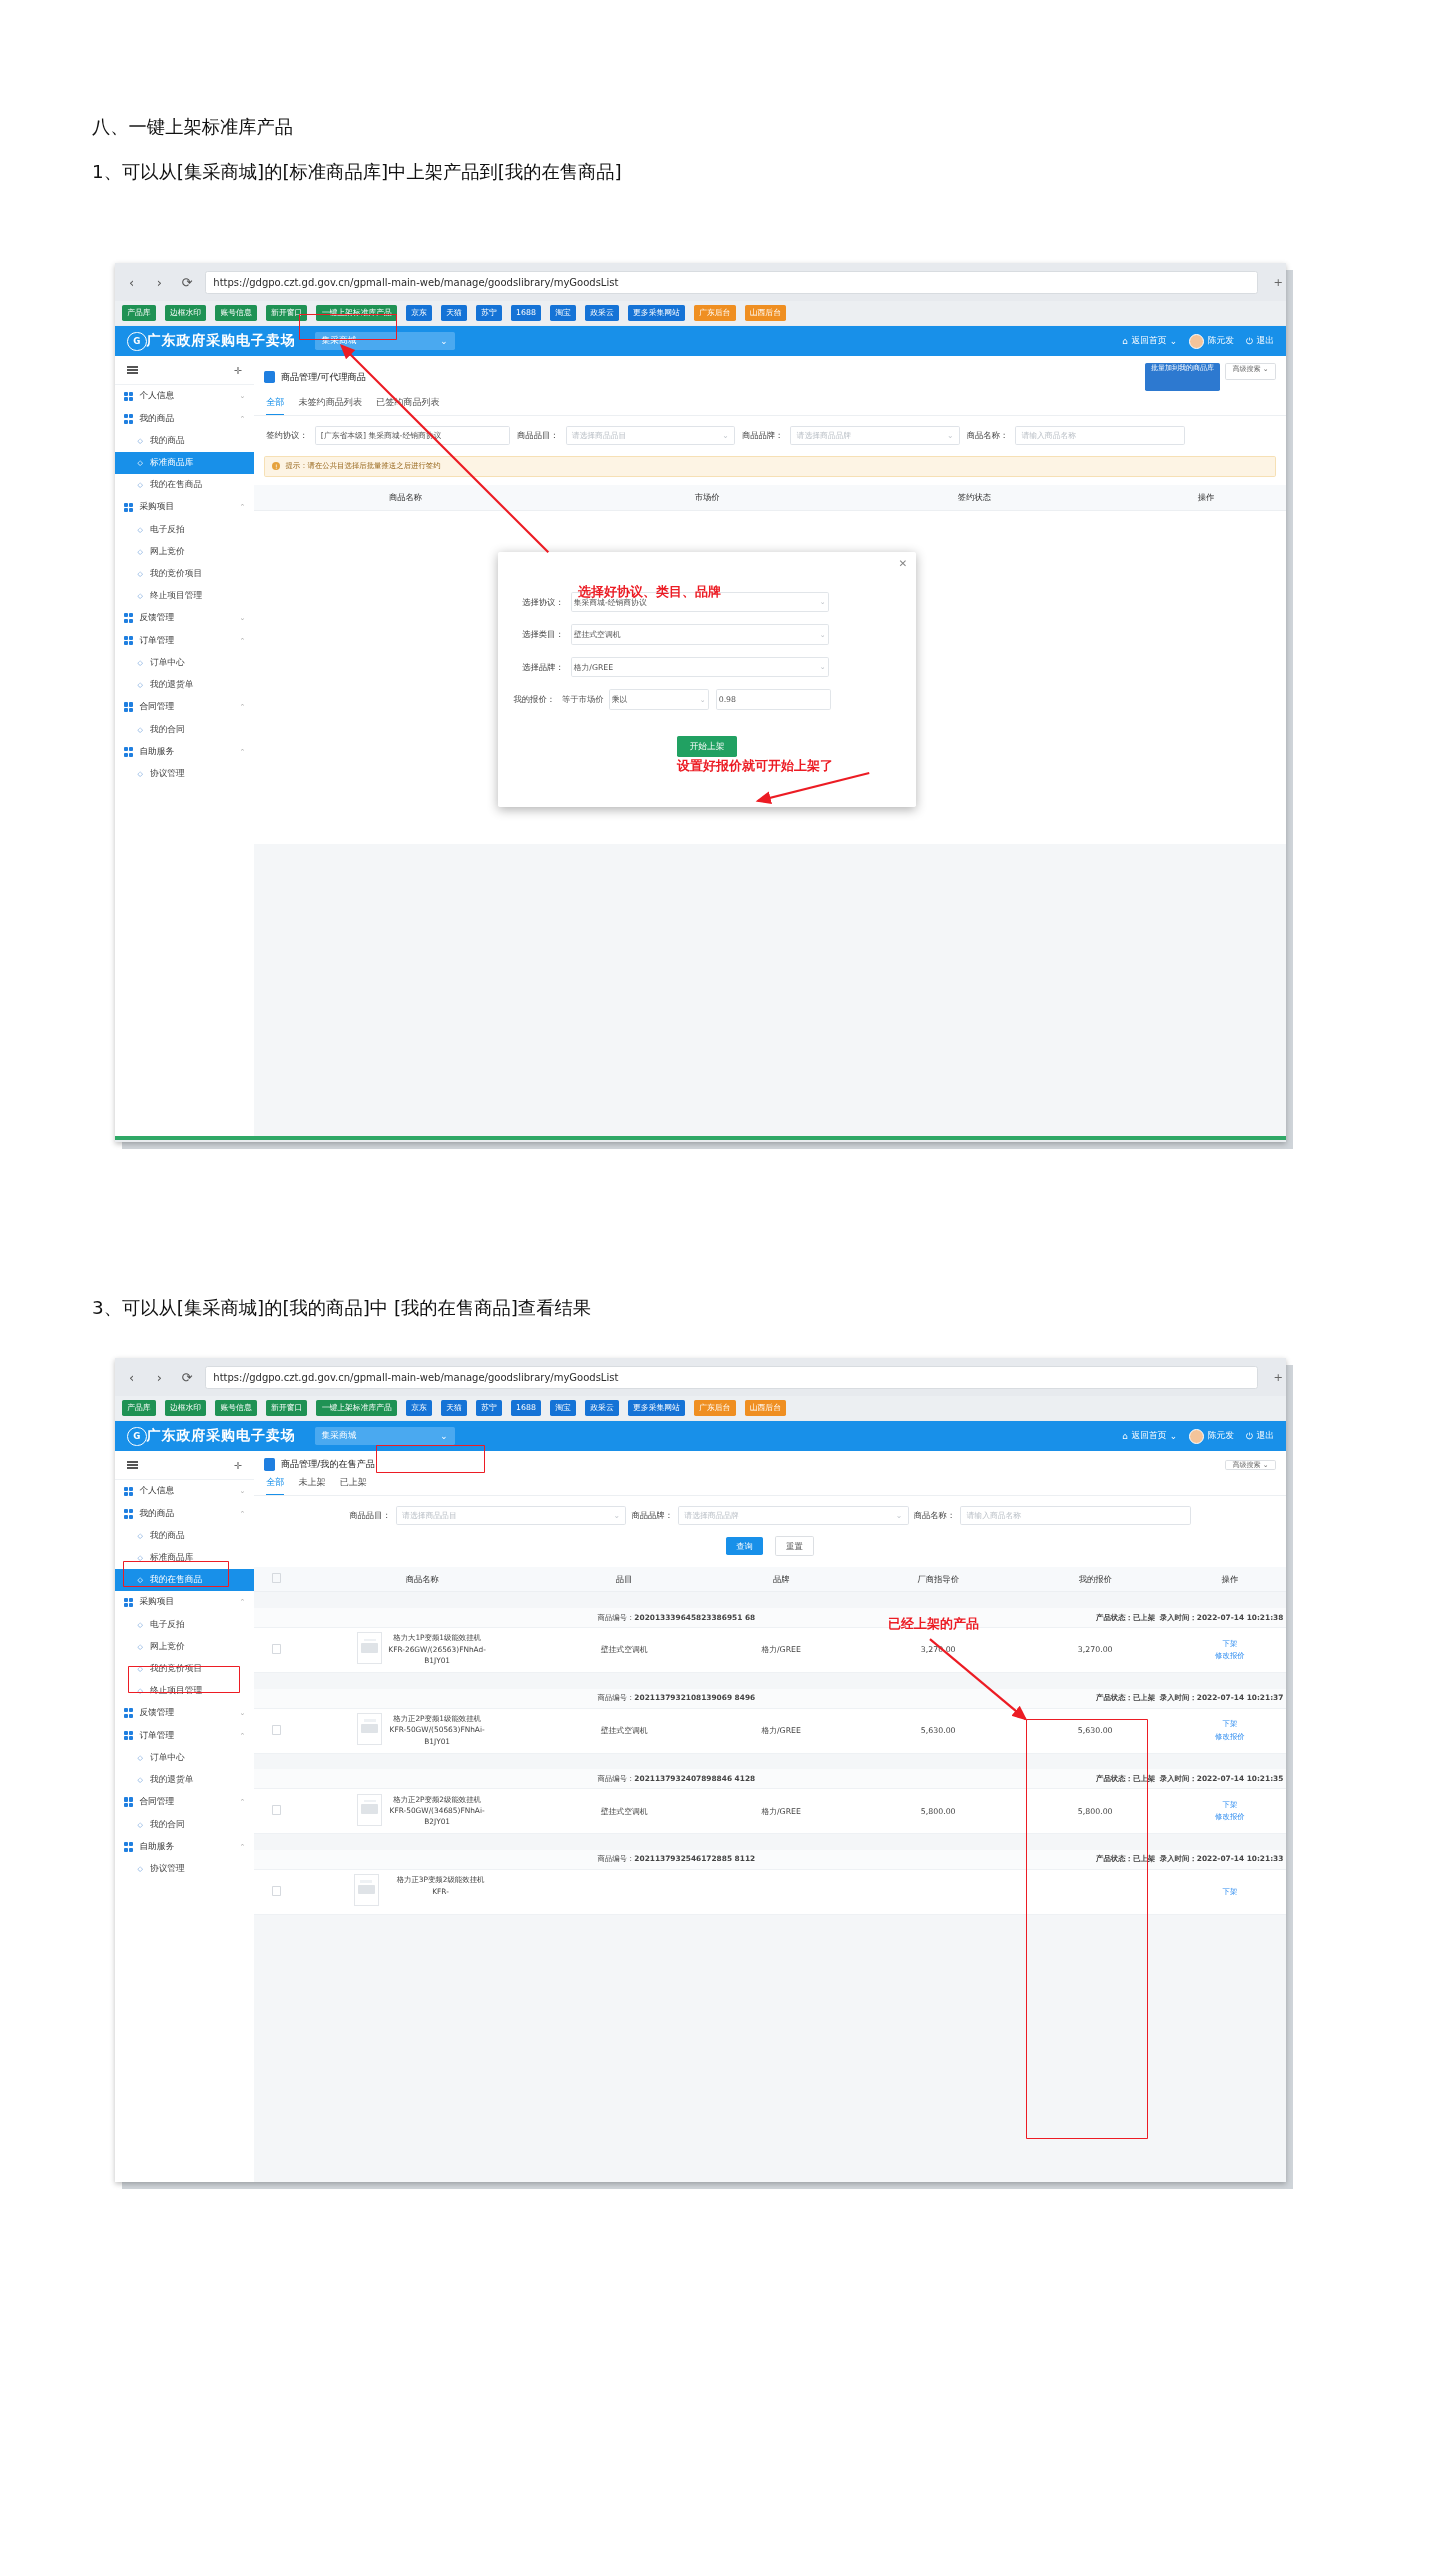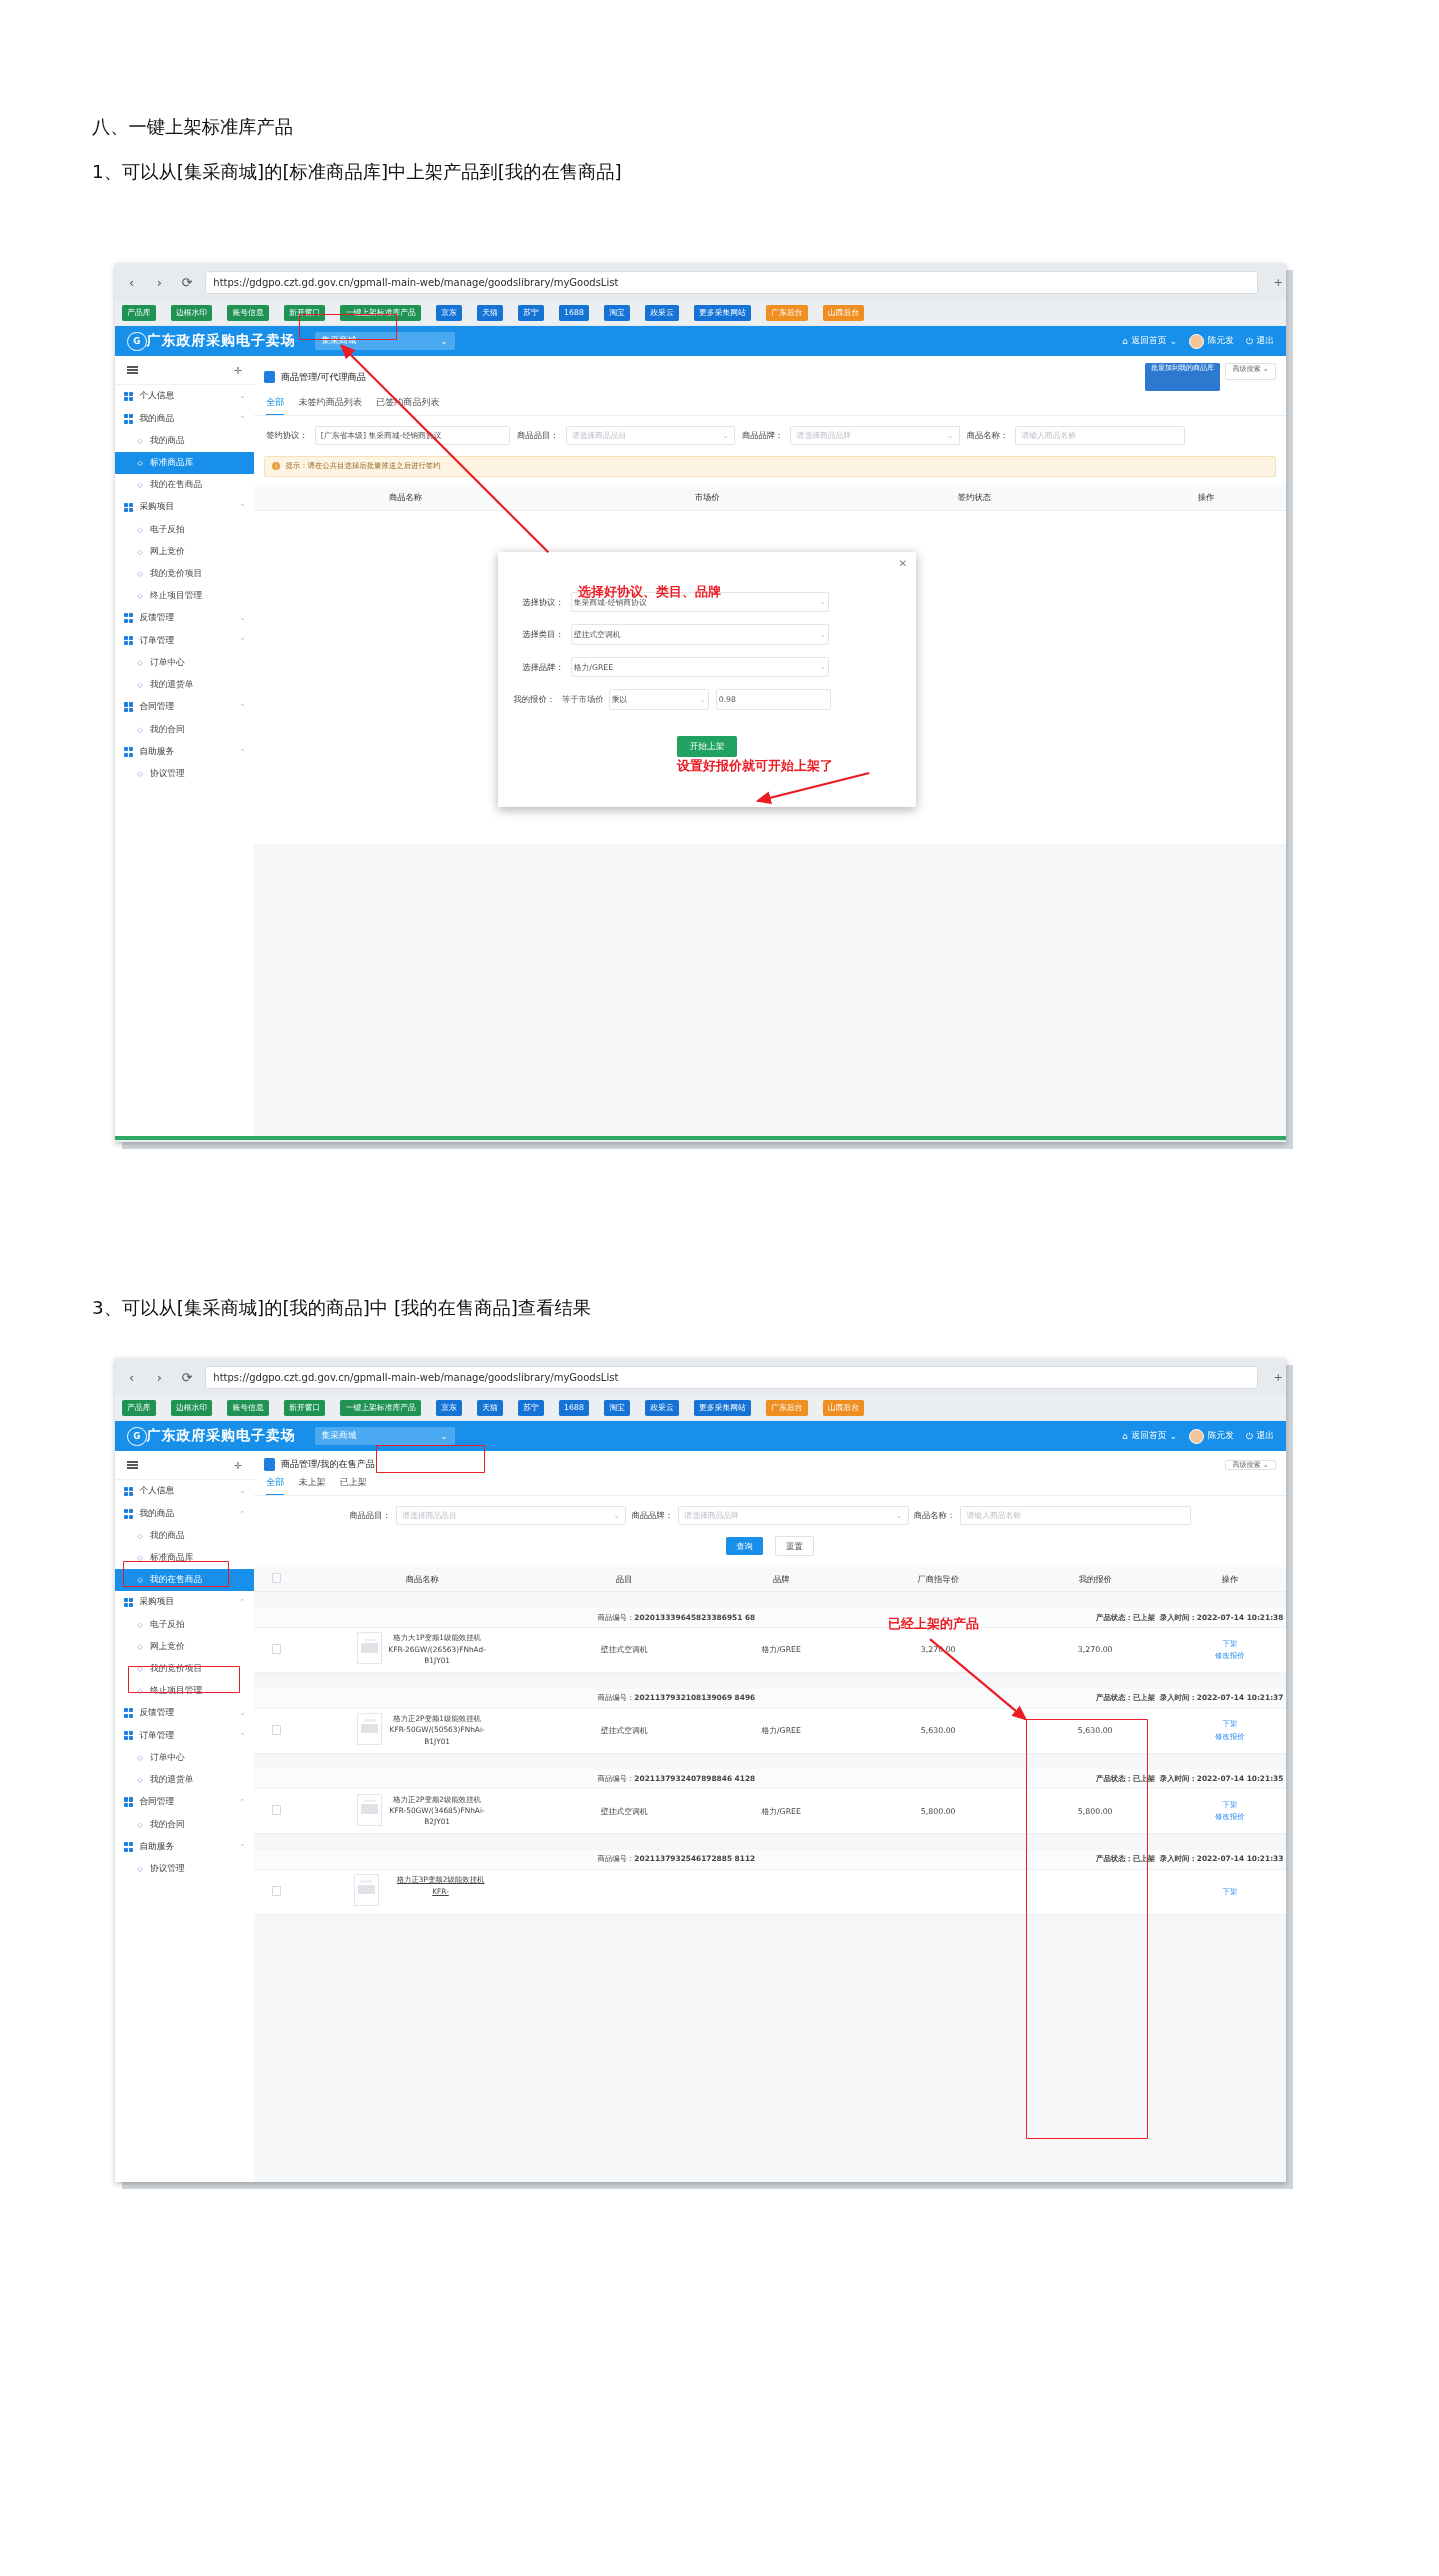--- a/index.html
+++ b/index.html
@@ -14,21 +14,21 @@
 
   
   .win{position:absolute;background:#e9ecef;box-shadow:0 1.7px 5.2px rgba(0,0,0,.25);overflow:hidden;}
   .win-shadow{position:absolute;background:#cfd4d9;}
   .urlbar{position:absolute;left:0;top:0;right:0;height:38px;background:#e7eaee;display:flex;align-items:center;}
   .nav-btn{width:22.6px;text-align:center;font-size:13px;color:#555;margin-left:5.2px;user-select:none;}
   .url-input{flex:1;height:21px;margin:0 12.2px 0 7px;background:#fff;border:0.9px solid #d8dce0;border-radius:2.6px;
              display:flex;align-items:center;padding:0 7px;font-size:10px;color:#2b2b2b;overflow:hidden;white-space:nowrap;}
   .url-plus{width:15.7px;text-align:center;color:#666;font-size:11.3px;}
 
-  .bmbar{position:absolute;left:0;right:0;height:24.4px;background:#eceff2;display:flex;align-items:center;gap:15px;padding-left:7px;}
+  .bmbar{position:absolute;left:0;right:0;height:24.4px;background:#eceff2;display:flex;align-items:center;gap:9px;padding-left:7px;}
   .bm{height:16.5px;line-height:16.5px;padding:0 5.2px;border-radius:1.7px;color:#fff;font-size:7.8px;white-space:nowrap;}
   .bm.green{background:#1f9254;}
   .bm.blue{background:#1573d6;}
   .bm.orange{background:#ef8f22;}
 
   
   .apphead{position:absolute;left:0;right:0;height:30.5px;background:#1890e9;display:flex;align-items:center;color:#fff;}
   .logo-c{width:17.4px;height:17.4px;border-radius:50%;border:1.7px solid #fff;margin-left:12.2px;display:flex;align-items:center;
           justify-content:center;font-size:8.7px;font-weight:bold;color:#fff;}
   .brand{font-size:14px;font-weight:bold;margin-left:0;letter-spacing:0.9px;white-space:nowrap;}
@@ -684,21 +684,21 @@
                 </td>
               </tr>
               <tr>
                 <td colspan="7" style="height:7px;background:#f4f6f8;border:none;"></td>
               </tr>
               <tr class="subhdr">
                 <td colspan="7"><span>商品编号：</span><b>2021137932546172885 8112</b><span class="right"><b>产品状态：已上架</b>&nbsp;&nbsp;<b>录入时间：2022-07-14 10:21:33</b></span></td>
               </tr>
               <tr>
                 <td><span class="ckbox"></span></td>
-                <td class="pname"><span class="thumb"></span><span style="display:inline-block;vertical-align:top;width:100px;margin-left:12px;text-decoration:underline;">格力正3P变频2级能效挂机KFR-</span></td>
+                <td class="pname"><span class="thumb"></span><span style="display:inline-block;vertical-align:top;width:100px;margin-left:12px;">格力正3P变频2级能效挂机KFR-</span></td>
                 <td></td>
                 <td></td>
                 <td></td>
                 <td></td>
                 <td class="act">
                   <a href="#">下架</a>
                 </td>
               </tr>
             </tbody>
         </table>

